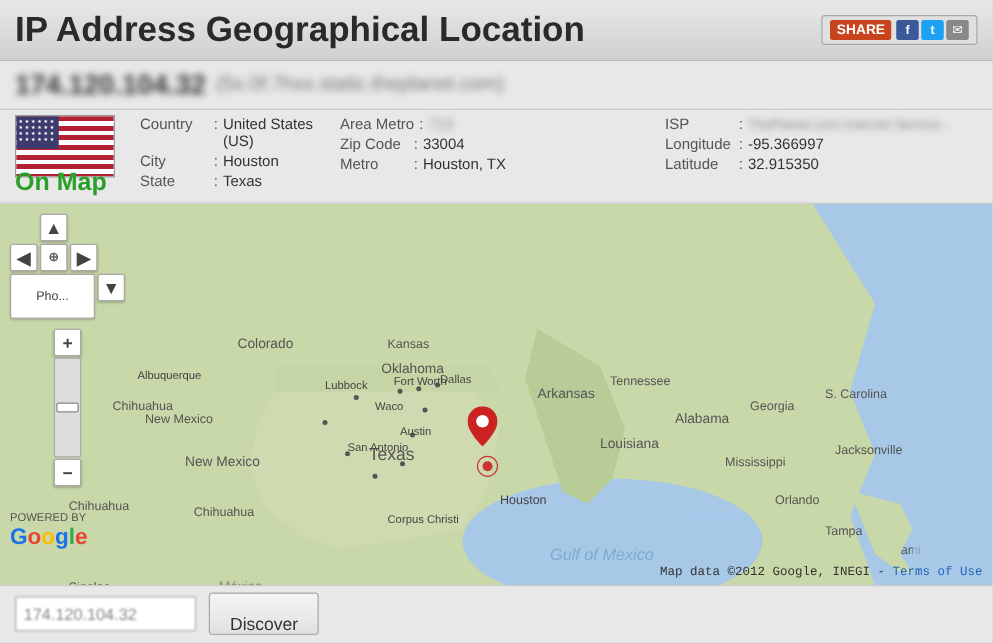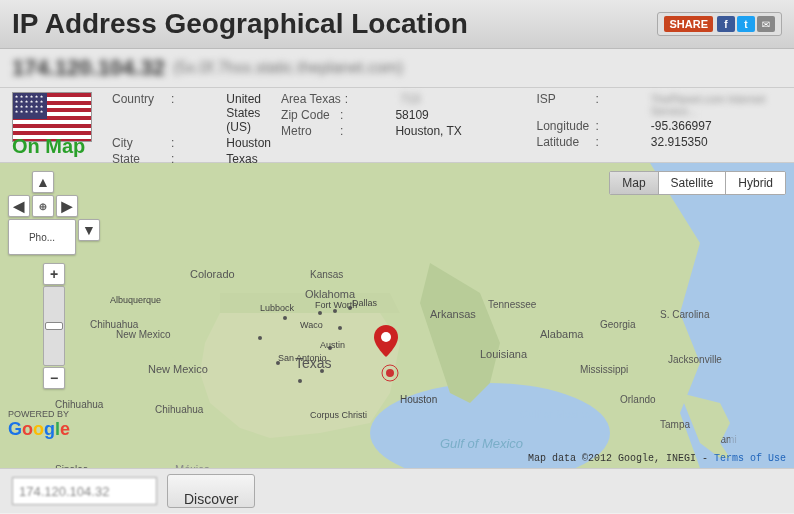--- a/index.html
+++ b/index.html
@@ -132,21 +132,20 @@
       font-size: 12px;
     }
 
     .info-sep {
       color: #555;
     }
 
     .info-val {
       color: #333;
       font-size: 12px;
-      margin-left: 48px;
     }
 
     .info-val.blurred {
       filter: blur(3px);
       color: #888;
     }
 
     .on-map-label {
       position: absolute;
       left: 12px;
@@ -459,28 +458,28 @@
     </div>
     <div class="info-row">
       <span class="info-label">State</span>
       <span class="info-sep">:</span>
       <span class="info-val">Texas</span>
     </div>
   </div>
 
   <div class="info-mid">
     <div class="info-row">
-      <span class="info-label">Area Texas</span>
+      <span class="info-label">Area Metro</span>
       <span class="info-sep">:</span>
       <span class="info-val blurred">713</span>
     </div>
     <div class="info-row">
       <span class="info-label">Zip Code</span>
       <span class="info-sep">:</span>
-      <span class="info-val">58109</span>
+      <span class="info-val">33004</span>
     </div>
     <div class="info-row">
       <span class="info-label">Metro</span>
       <span class="info-sep">:</span>
       <span class="info-val">Houston, TX</span>
     </div>
   </div>
 
   <div class="info-right">
     <div class="info-row">
@@ -604,25 +603,20 @@
     <div class="zoom-slider">
       <div class="map-btn">+</div>
       <div class="zoom-track">
         <div class="zoom-thumb"></div>
       </div>
       <div class="map-btn">−</div>
     </div>
   </div>
 
   
-  <div class="map-type-controls">
-    <div class="map-type-btn active">Map</div>
-    <div class="map-type-btn">Satellite</div>
-    <div class="map-type-btn">Hybrid</div>
-  </div>
 
   
   <div class="map-pin">
     <svg width="24" height="32" viewBox="0 0 24 32" xmlns="http://www.w3.org/2000/svg">
       <path d="M12 0C5.4 0 0 5.4 0 12c0 9 12 20 12 20s12-11 12-20C24 5.4 18.6 0 12 0z" fill="#cc2222"></path>
       <circle cx="12" cy="12" r="5" fill="white"></circle>
     </svg>
   </div>
 
   

